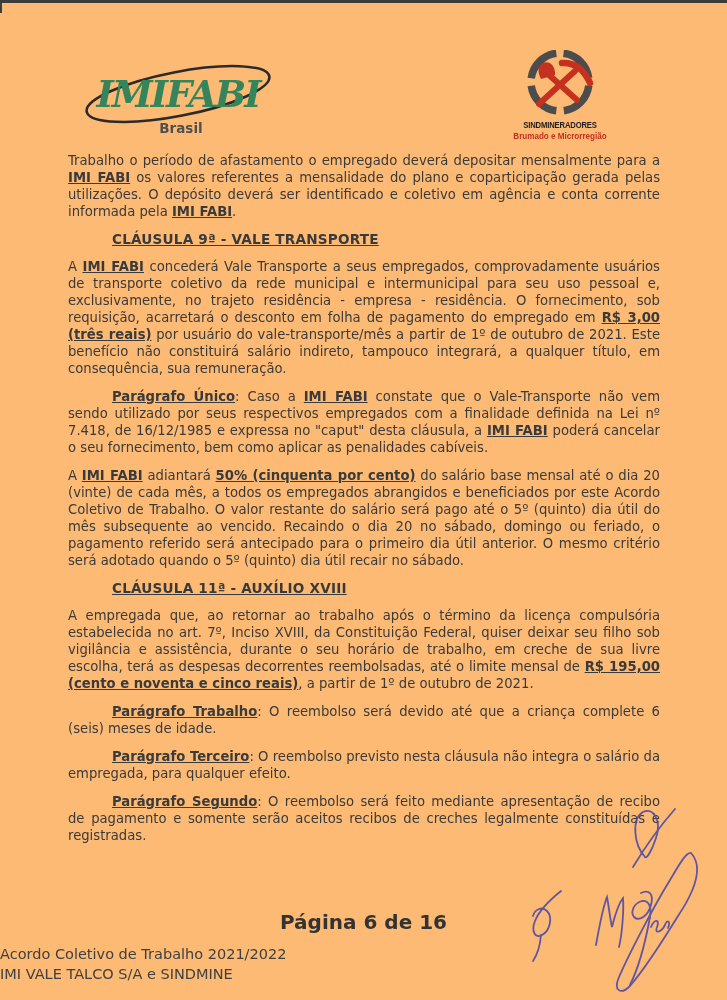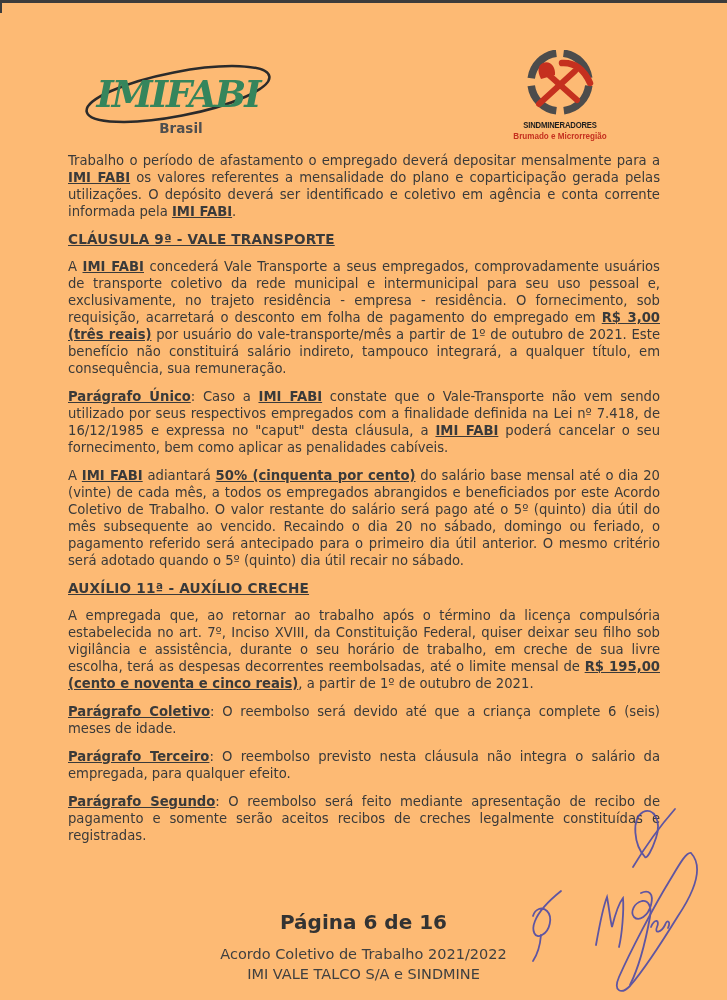--- a/index.html
+++ b/index.html
@@ -15,28 +15,28 @@
   .logo-imifabi{position:absolute;left:78px;top:58px;}
   .logo-sindmineradores{position:absolute;left:505px;top:50px;}
 
   .doc-body{
     position:absolute;left:68px;top:152px;width:592px;
     font-size:13.2px;line-height:17px;text-align:justify;
   }
   .para{margin:0 0 11px 0;}
   .heading{margin:3px 0 10px 0;font-size:13.6px;letter-spacing:.2px;}
   .b{font-weight:bold;text-decoration:underline;}
-  .u{text-decoration:underline;}
+  .u{text-decoration:underline;margin-left:44px;}
 
   .page-indicator{
     position:absolute;top:910px;left:0;width:727px;text-align:center;
     font-weight:bold;font-size:20px;color:#333;
   }
   .footer-lines{
-    position:absolute;top:944px;left:0;width:727px;text-align:center;
+    position:absolute;top:944px;left:0;width:727px;
     font-size:14.5px;line-height:20px;color:#404040;
   }
   .signatures{position:absolute;left:495px;top:795px;pointer-events:none;}
 </style>
 </head>
 <body>
 
 <div class="page">
 
   <div class="scan-topline"></div>
@@ -59,23 +59,23 @@
     <text transform="translate(55,78) scale(0.8,1)" text-anchor="middle" font-family="Liberation Sans, sans-serif" font-weight="bold" font-size="9.6" letter-spacing="-0.2" fill="#1e1e1e">SINDMINERADORES</text>
     <text transform="translate(55,89) scale(0.92,1)" text-anchor="middle" font-family="Liberation Sans, sans-serif" font-weight="bold" font-size="8.8" fill="#c5301f">Brumado e Microrregião</text>
   </svg>
 
   <div class="doc-body">
     <p class="para"><span>Trabalho o período de afastamento o empregado deverá depositar mensalmente para a </span><span class="b">IMI FABI</span><span> os valores referentes a mensalidade do plano e coparticipação gerada pelas utilizações. O depósito deverá ser identificado e coletivo em agência e conta corrente informada pela </span><span class="b">IMI FABI</span><span>.</span></p>
     <p class="heading"><span class="b u">CLÁUSULA 9ª - VALE TRANSPORTE</span></p>
     <p class="para"><span>A </span><span class="b">IMI FABI</span><span> concederá Vale Transporte a seus empregados, comprovadamente usuários de transporte coletivo da rede municipal e intermunicipal para seu uso pessoal e, exclusivamente, no trajeto residência - empresa - residência. O fornecimento, sob requisição, acarretará o desconto em folha de pagamento do empregado em </span><span class="b">R$ 3,00 (três reais)</span><span> por usuário do vale-transporte/mês a partir de 1º de outubro de 2021. Este benefício não constituirá salário indireto, tampouco integrará, a qualquer título, em consequência, sua remuneração.</span></p>
     <p class="para"><span class="b u">Parágrafo Único</span><span>: Caso a </span><span class="b">IMI FABI</span><span> constate que o Vale-Transporte não vem sendo utilizado por seus respectivos empregados com a finalidade definida na Lei nº 7.418, de 16/12/1985 e expressa no "caput" desta cláusula, a </span><span class="b">IMI FABI</span><span> poderá cancelar o seu fornecimento, bem como aplicar as penalidades cabíveis.</span></p>
     <p class="para"><span>A </span><span class="b">IMI FABI</span><span> adiantará </span><span class="b">50% (cinquenta por cento)</span><span> do salário base mensal até o dia 20 (vinte) de cada mês, a todos os empregados abrangidos e beneficiados por este Acordo Coletivo de Trabalho. O valor restante do salário será pago até o 5º (quinto) dia útil do mês subsequente ao vencido. Recaindo o dia 20 no sábado, domingo ou feriado, o pagamento referido será antecipado para o primeiro dia útil anterior. O mesmo critério será adotado quando o 5º (quinto) dia útil recair no sábado.</span></p>
-    <p class="heading"><span class="b u">AUXÍLIO 11ª - AUXÍLIO CRECHE</span></p>
+    <p class="heading"><span class="b u">CLÁUSULA 11ª - AUXÍLIO XVIII</span></p>
     <p class="para"><span>A empregada que, ao retornar ao trabalho após o término da licença compulsória estabelecida no art. 7º, Inciso XVIII, da Constituição Federal, quiser deixar seu filho sob vigilância e assistência, durante o seu horário de trabalho, em creche de sua livre escolha, terá as despesas decorrentes reembolsadas, até o limite mensal de </span><span class="b">R$ 195,00 (cento e noventa e cinco reais)</span><span>, a partir de 1º de outubro de 2021.</span></p>
-    <p class="para"><span class="b u">Parágrafo Coletivo</span><span>: O reembolso será devido até que a criança complete 6 (seis) meses de idade.</span></p>
+    <p class="para"><span class="b u">Parágrafo Trabalho</span><span>: O reembolso será devido até que a criança complete 6 (seis) meses de idade.</span></p>
     <p class="para"><span class="b u">Parágrafo Terceiro</span><span>: O reembolso previsto nesta cláusula não integra o salário da empregada, para qualquer efeito.</span></p>
     <p class="para"><span class="b u">Parágrafo Segundo</span><span>: O reembolso será feito mediante apresentação de recibo de pagamento e somente serão aceitos recibos de creches legalmente constituídas e registradas.</span></p>
   </div>
 
   <div class="page-indicator">Página 6 de 16</div>
   <div class="footer-lines">
     <div>Acordo Coletivo de Trabalho 2021/2022</div>
     <div>IMI VALE TALCO S/A e SINDMINE</div>
   </div>
 

